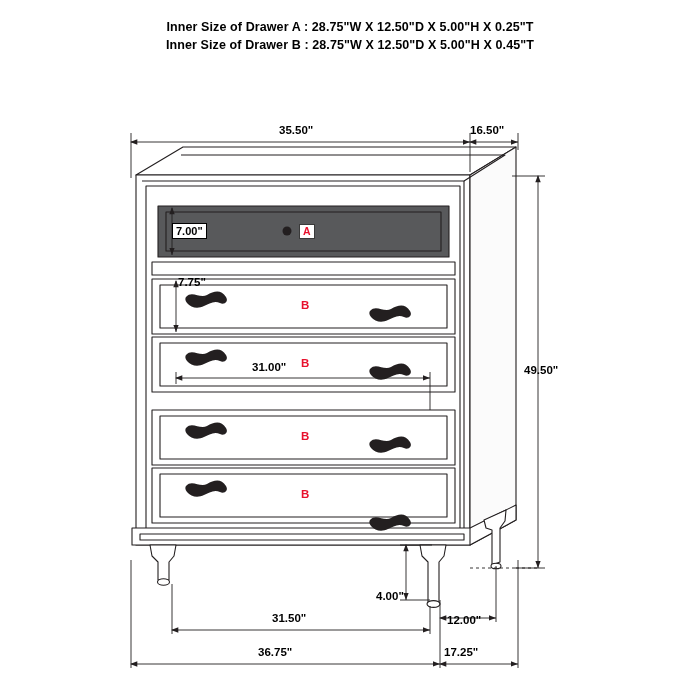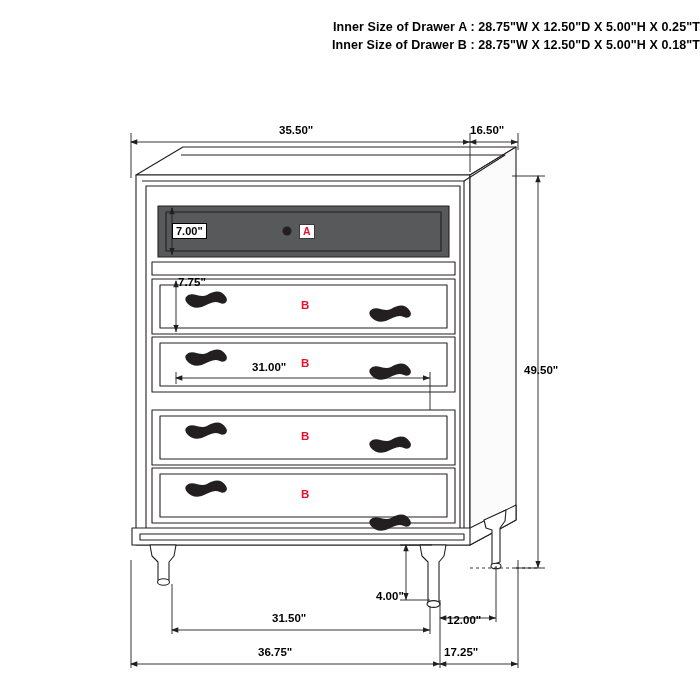--- a/index.html
+++ b/index.html
@@ -14,21 +14,21 @@
     position: relative;
     width: 700px;
     height: 700px;
     overflow: hidden;
     background: #ffffff;
   }
   .hdr {
     position: absolute;
     left: 0;
     width: 700px;
-    text-align: right;
+    text-align: center;
     font-size: 12.5px;
     font-weight: bold;
     color: #000000;
     letter-spacing: 0.1px;
   }
   #hdr1 { top: 20px; }
   #hdr2 { top: 38px; }
 
   svg#art {
     position: absolute;
@@ -68,21 +68,21 @@
     padding: 0px 3px;
     line-height: 13px;
   }
 </style>
 </head>
 <body>
 
 <div id="page">
 
   <div class="hdr" id="hdr1">Inner Size of Drawer A : 28.75"W X 12.50"D X 5.00"H X  0.25"T</div>
-  <div class="hdr" id="hdr2">Inner Size of Drawer B : 28.75"W X 12.50"D X 5.00"H X  0.18"T</div>
+  <div class="hdr" id="hdr2">Inner Size of Drawer B : 28.75"W X 12.50"D X 5.00"H X  0.45"T</div>
 
   <svg id="art" viewBox="0 0 700 700">
     <defs>
       <marker id="arrEnd" markerWidth="9" markerHeight="9" refX="8" refY="3" orient="auto" markerUnits="strokeWidth">
         <path d="M0,0 L8,3 L0,6 z" fill="#231f20"></path>
       </marker>
       <marker id="arrStart" markerWidth="9" markerHeight="9" refX="1" refY="3" orient="auto" markerUnits="strokeWidth">
         <path d="M8,0 L0,3 L8,6 z" fill="#231f20"></path>
       </marker>
     </defs>

